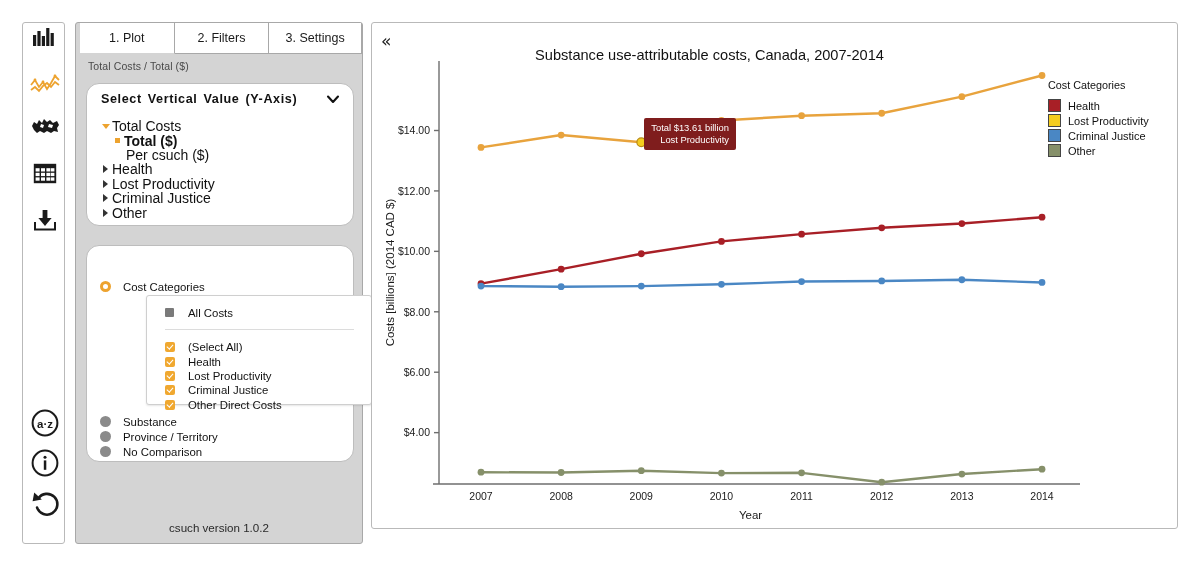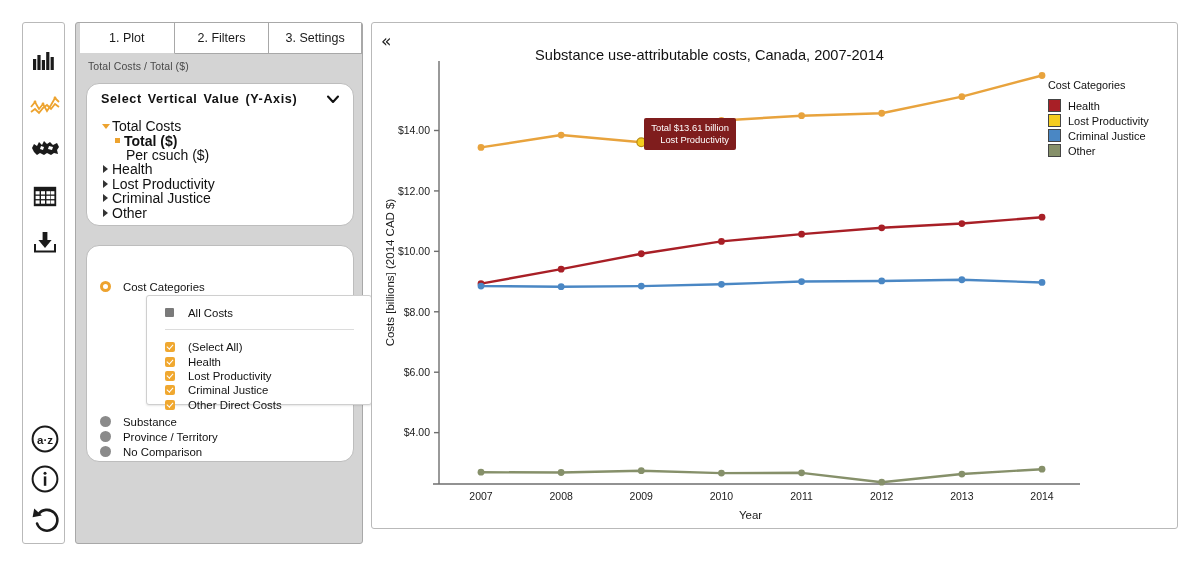--- a/index.html
+++ b/index.html
@@ -21,21 +21,21 @@
     left: 22px; top: 22px;
     width: 43px; height: 522px;
     background: #ffffff;
     border: 1px solid #b9b9b9;
     border-radius: 3px;
     box-sizing: border-box;
   }
   .tb-btn {
     position: absolute;
     left: 0; width: 43px; height: 44px;
-    display: flex; align-items: flex-end; justify-content: center;
+    display: flex; align-items: flex-start; justify-content: center;
     cursor: pointer;
   }
   .tb-btn svg { display: block; }
 
   
   #sidebar {
     position: absolute;
     left: 75px; top: 22px;
     width: 288px; height: 522px;
     background: #d4d4d4;
@@ -501,20 +501,21 @@
       <div class="radio-row" style="position:absolute;top:183px;left:0;width:100%">
         <span class="radio off"></span>
         <span>Province / Territory</span>
       </div>
       <div class="radio-row" style="position:absolute;top:198px;left:0;width:100%">
         <span class="radio off"></span>
         <span>No Comparison</span>
       </div>
     </div>
 
+    <div id="version">csuch version 1.0.2</div>
   </div>
 
   <div id="chartpanel">
 
     <div id="collapse-btn">«</div>
 
     <div id="chart-title">Substance use-attributable costs, Canada, 2007-2014</div>
 
     <svg id="plotsvg" width="807" height="507">
         <line x1="67" y1="38" x2="67" y2="461" stroke="#6e6e6e" stroke-width="1.4"></line>

